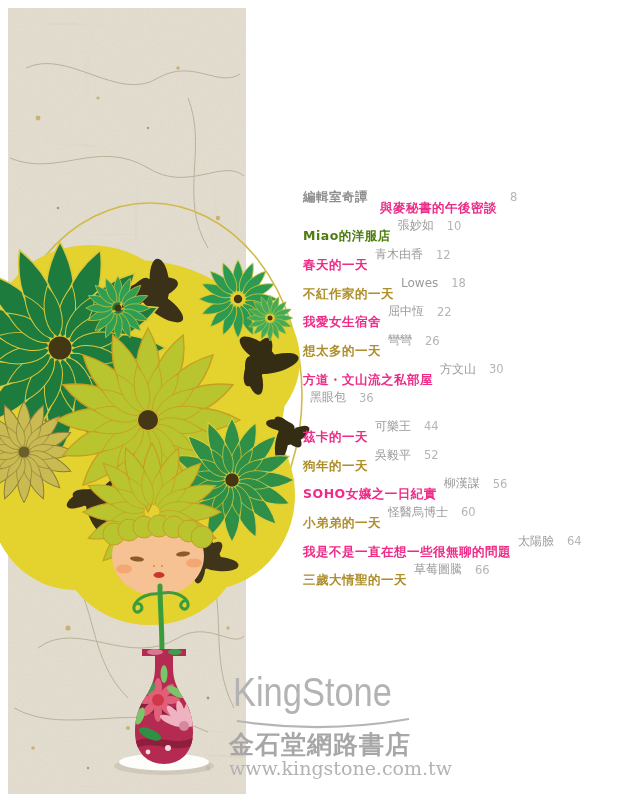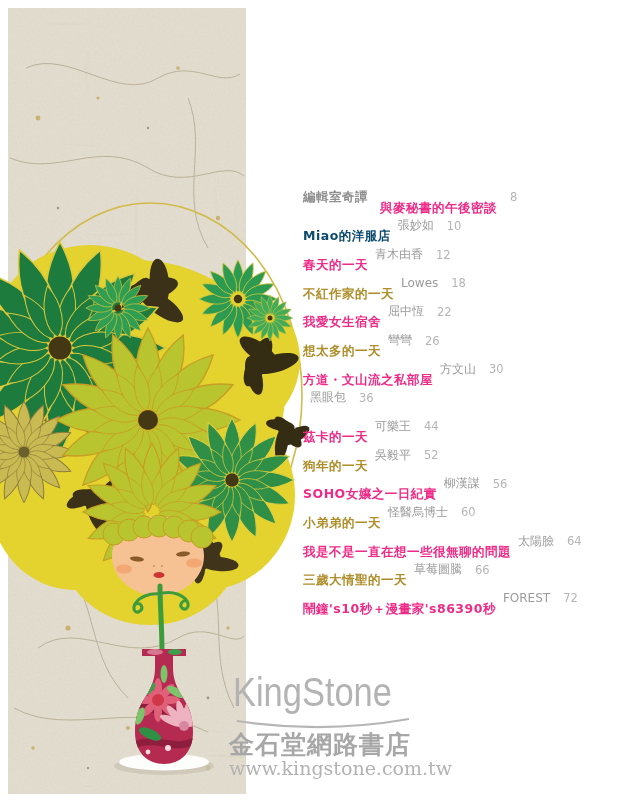--- a/index.html
+++ b/index.html
@@ -292,21 +292,21 @@
   <div class="toc">
     <div class="toc-row">
       <span class="prefix">編輯室奇譚</span>
       <span class="title" style="color: rgb(238, 43, 135);">與麥秘書的午後密談</span>
 
       <span class="page-num">8</span>
     </div>
 
     <div class="toc-row">
 
-      <span class="title" style="color: #0c4a6e;">Miao的洋服店</span>
+      <span class="title" style="color: #4d7c0f;">Miao的洋服店</span>
       <span class="author">張妙如</span>
       <span class="page-num">10</span>
     </div>
 
     <div class="toc-row">
 
       <span class="title" style="color: rgb(238, 43, 135);">春天的一天</span>
       <span class="author">青木由香</span>
       <span class="page-num">12</span>
     </div>
@@ -380,21 +380,15 @@
       <span class="page-num">64</span>
     </div>
 
     <div class="toc-row">
 
       <span class="title" style="color: rgb(174, 142, 42);">三歲大情聖的一天</span>
       <span class="author">草莓圖騰</span>
       <span class="page-num">66</span>
     </div>
 
-    <div class="toc-row">
-
-      <span class="title" style="color: rgb(238, 43, 135);">鬧鐘's10秒＋漫畫家's86390秒</span>
-      <span class="author">FOREST</span>
-      <span class="page-num">72</span>
-    </div>
   </div>
 
 </div>
 
 </body></html>

